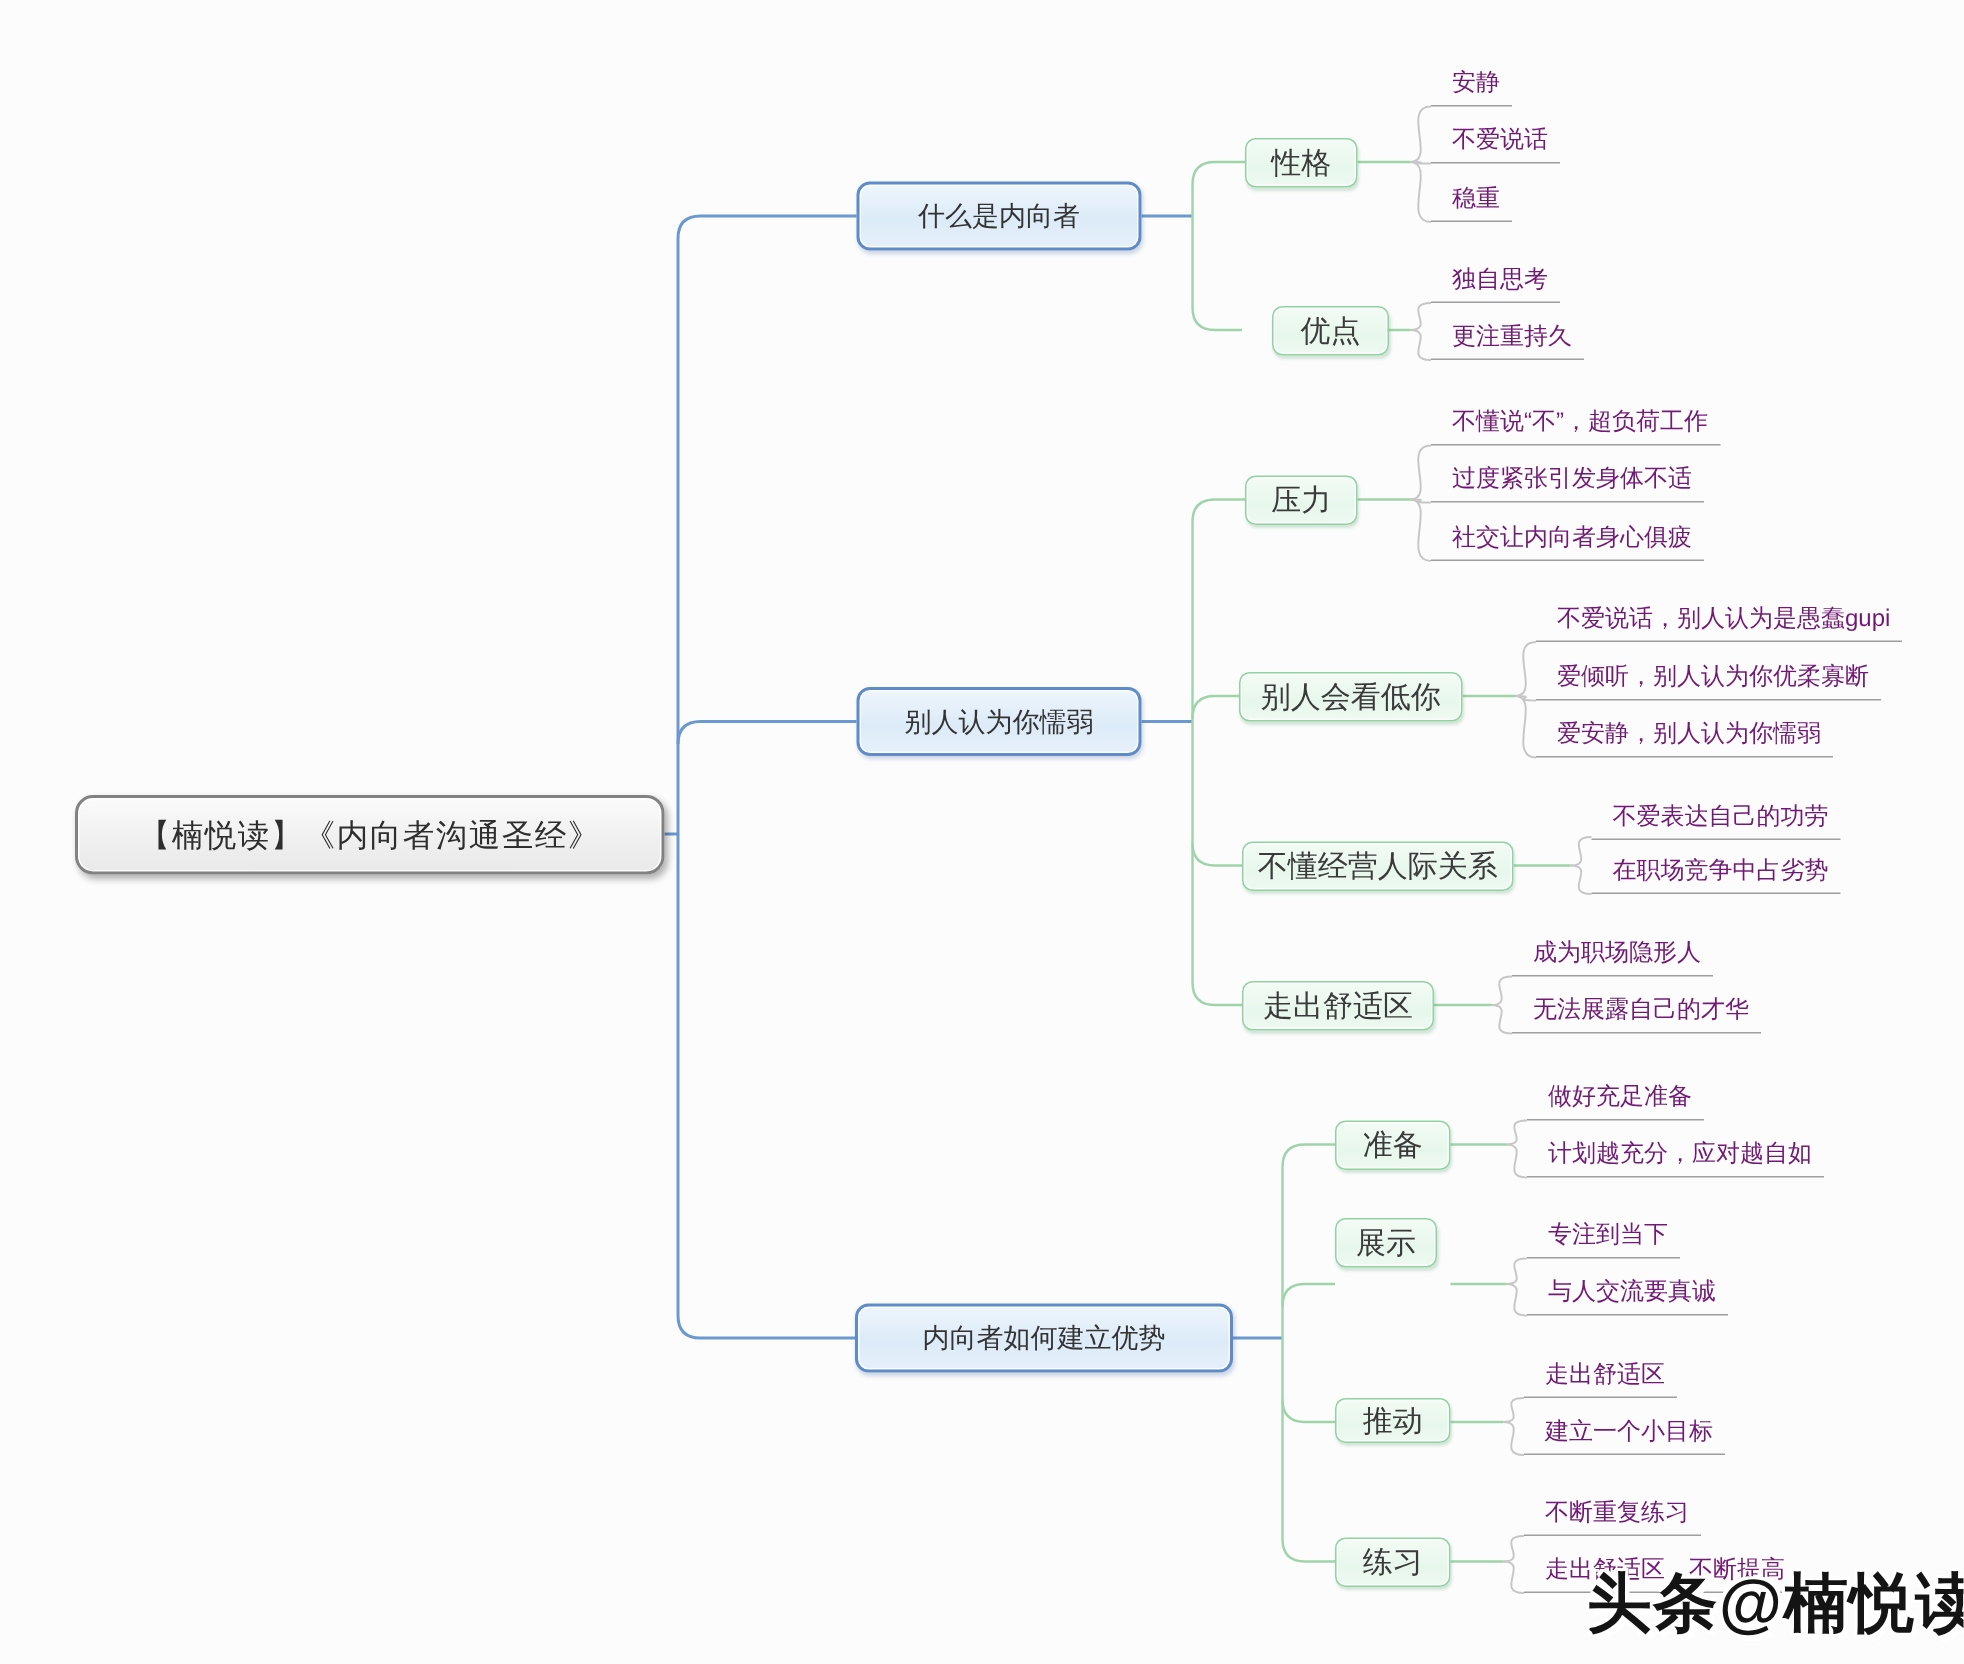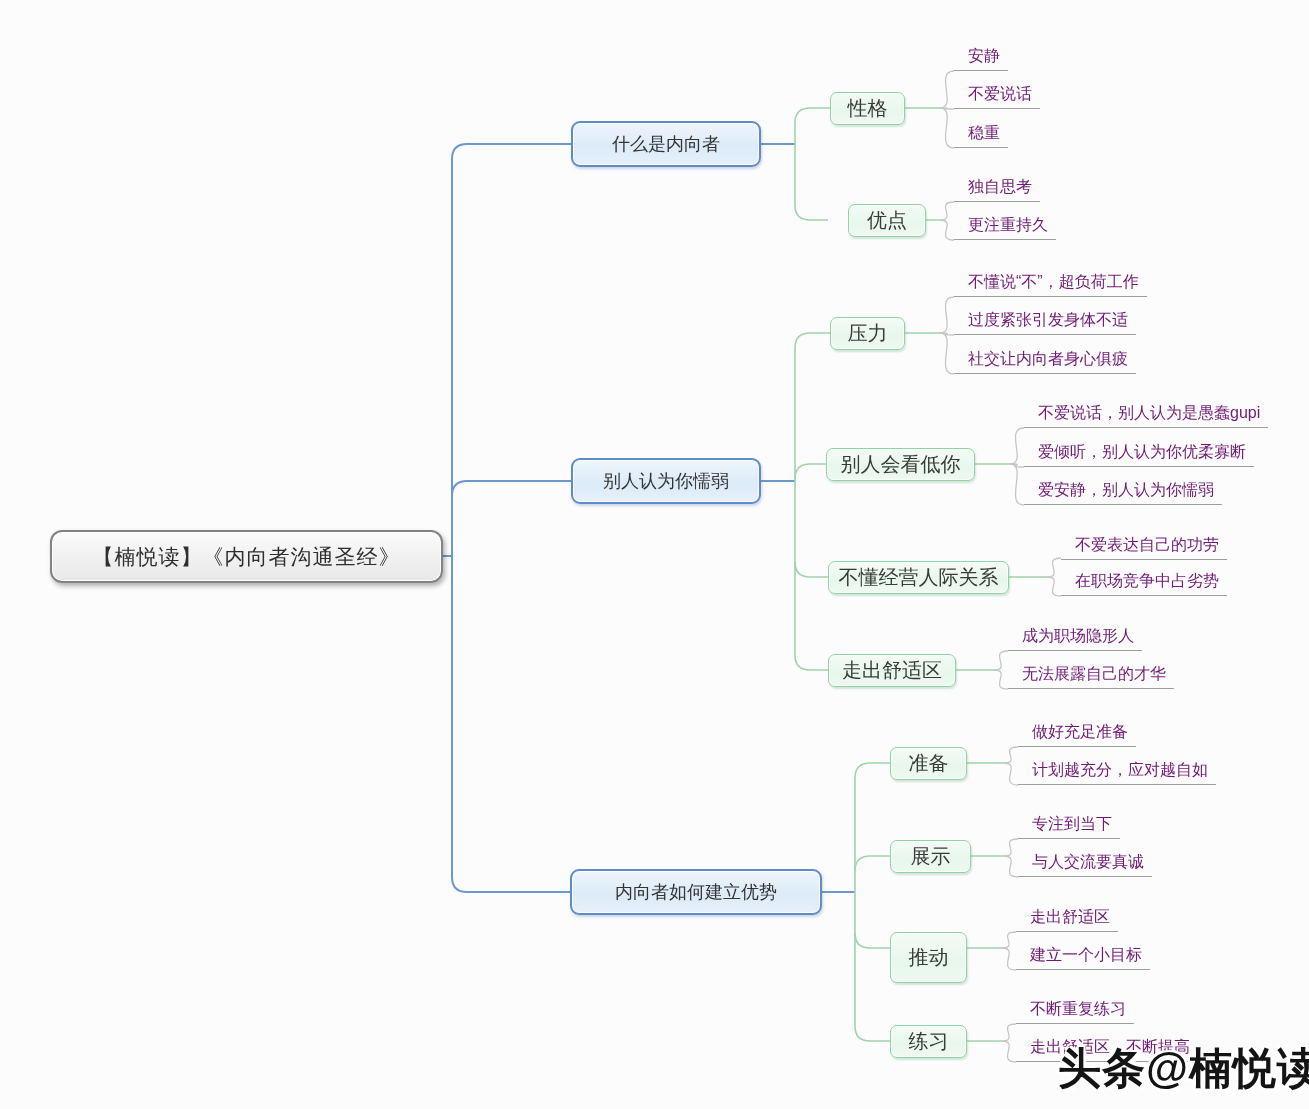--- a/index.html
+++ b/index.html
@@ -138,24 +138,24 @@
   </div>
   <div class="node sub-node" style="left:828px;top:561px;width:181px;height:33px;">
     <span>不懂经营人际关系</span>
   </div>
   <div class="node sub-node" style="left:828px;top:654px;width:128px;height:33px;">
     <span>走出舒适区</span>
   </div>
   <div class="node sub-node" style="left:890px;top:747px;width:77px;height:33px;">
     <span>准备</span>
   </div>
-  <div class="node sub-node" style="left:890px;top:840px;width:81px;height:33px;">
+  <div class="node sub-node" style="left:890px;top:812px;width:68px;height:33px;">
     <span>展示</span>
   </div>
-  <div class="node sub-node" style="left:890px;top:932px;width:77px;height:51px;">
+  <div class="node sub-node" style="left:890px;top:932px;width:77px;height:30px;">
     <span>推动</span>
   </div>
   <div class="node sub-node" style="left:890px;top:1025px;width:77px;height:33px;">
     <span>练习</span>
   </div>
 
   <div class="leaf" style="left:954px;top:45px;">安静</div>
   <div class="leaf" style="left:954px;top:83px;">不爱说话</div>
   <div class="leaf" style="left:954px;top:122px;">稳重</div>
 

